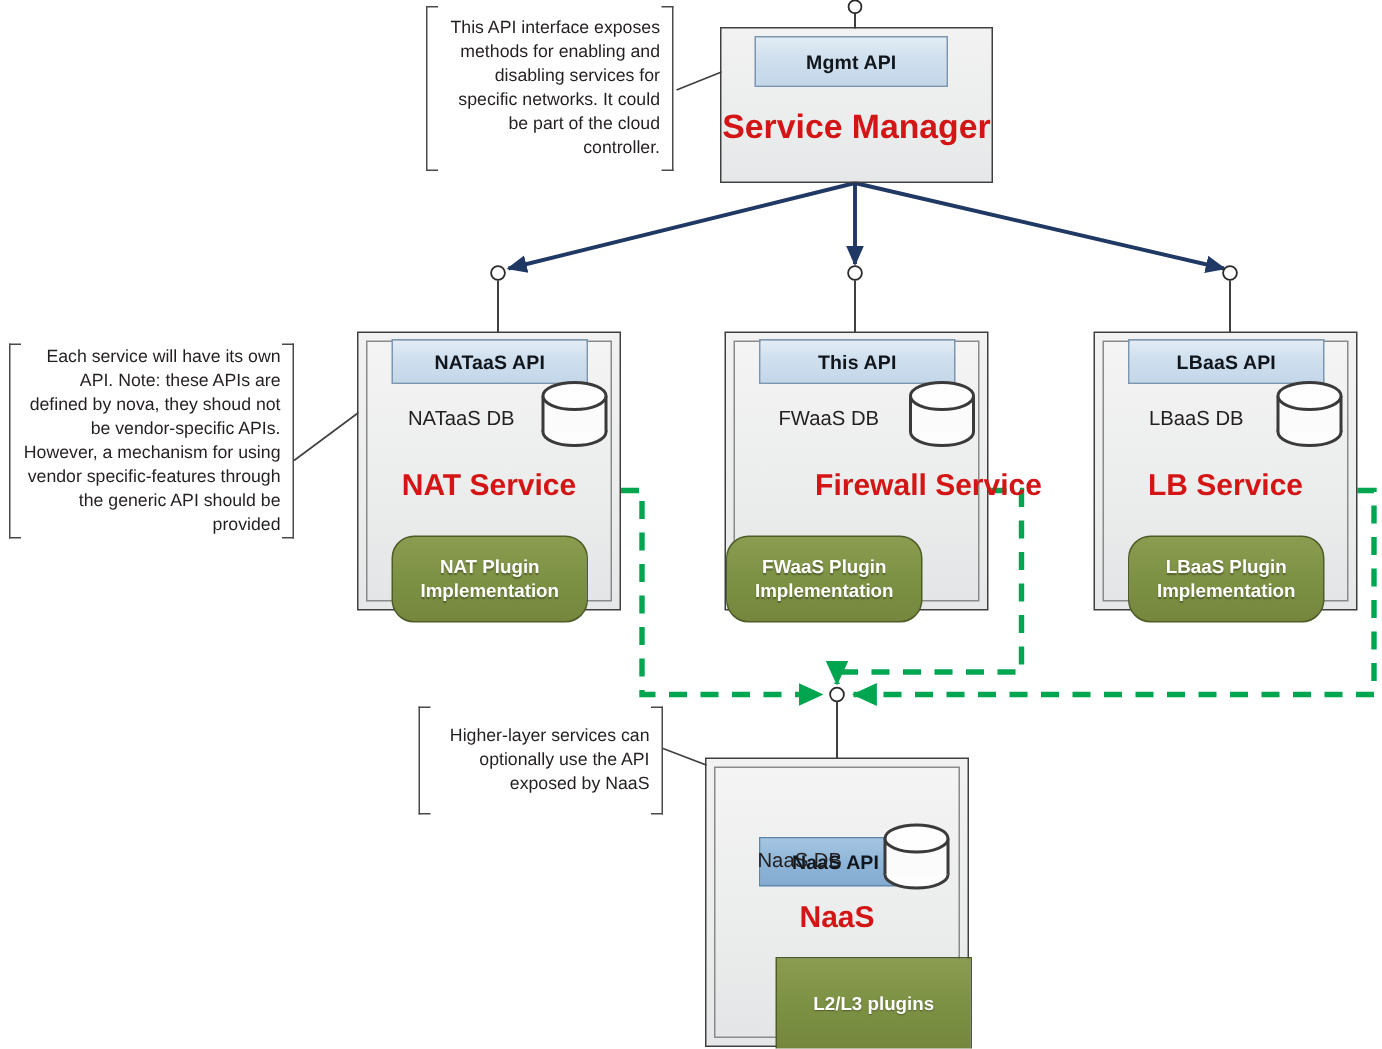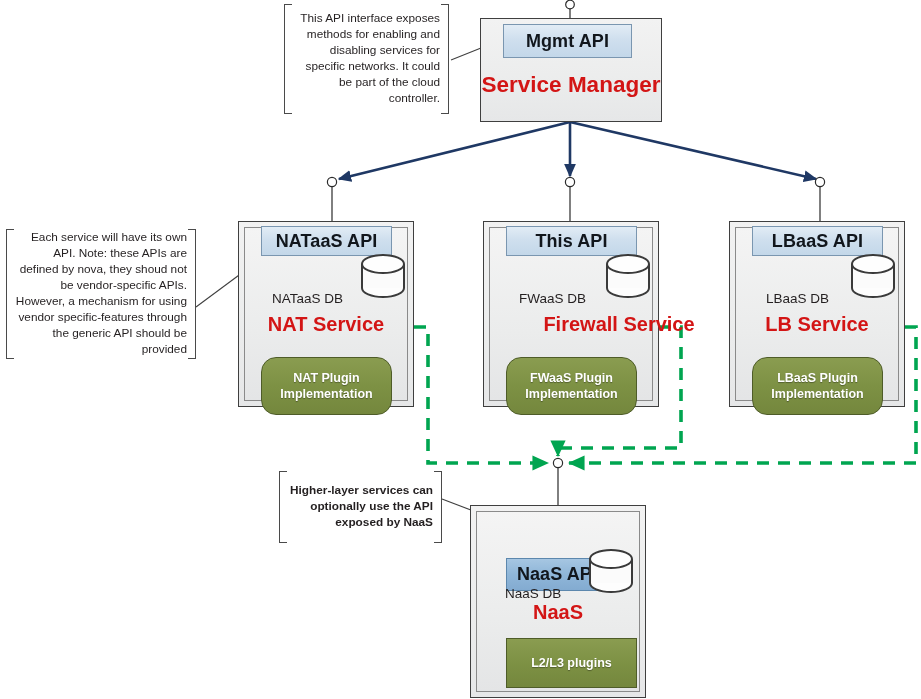--- a/index.html
+++ b/index.html
@@ -19,29 +19,29 @@
   .svc-inner{
     position:absolute;left:5px;top:5px;right:5px;bottom:5px;
     background:linear-gradient(180deg,#f4f4f4 0%,#ebecec 60%,#e4e5e6 100%);
     border:1px solid #8a8a8a;
   }
   .api-hdr{
     position:absolute;box-sizing:border-box;
     background:linear-gradient(180deg,#e2ecf5 0%,#cfdfee 45%,#c3d7e9 100%);
     border:1px solid #7a96b0;
     display:flex;align-items:center;justify-content:center;
-    font-weight:bold;font-size:18px;color:#11161c;letter-spacing:.1px;
+    font-weight:bold;font-size:13px;color:#11161c;letter-spacing:.1px;
   }
   .api-hdr.strong{
     background:linear-gradient(180deg,#a6c6e2 0%,#8fb6d8 50%,#83abd1 100%);
     border:1px solid #5c87ad;
     margin-top:48px;
   }
   .db-label{
-    position:absolute;font-size:13.5px;color:#231f20;white-space:nowrap;margin-top:20px;
+    position:absolute;font-size:13.5px;color:#231f20;white-space:nowrap;
   }
   .svc-title{
     position:absolute;text-align:center;
     font-weight:bold;color:#d31515;white-space:nowrap;
   }
   .plugin-box{
     position:absolute;box-sizing:border-box;
     background:linear-gradient(180deg,#8a9c50 0%,#7d9144 50%,#74873d 100%);
     border:1.3px solid #4e5c28;
     display:flex;flex-direction:column;align-items:center;justify-content:center;
@@ -70,50 +70,50 @@
   #fw-db{left:519px;}
   #lb-db{left:766px;}
 
   .title-mid{top:313px;width:176px;font-size:20px;}
   #nat-title{left:238px;}
   #fw-title{left:483px;margin-left:48px;}
   #lb-title{left:729px;}
 
   .plugin-mid{top:357px;width:131px;height:58px;border-radius:15px;}
   #nat-plugin{left:261px;}
-  #fw-plugin{left:506px;}
+  #fw-plugin{left:484px;}
   #lb-plugin{left:752px;}
 
   
   #naas-service{left:470px;top:505px;width:176px;height:193px;}
   #naas-api{left:506px;top:510px;width:102px;height:33px;}
   #naas-db{left:505px;top:566px;}
   #naas-title{left:470px;top:601px;width:176px;font-size:20px;}
-  #naas-plugin{left:506px;top:638px;width:131px;height:50px;}
+  #naas-plugin{left:517px;top:638px;width:131px;height:62px;}
 
   
   .note{
     position:absolute;box-sizing:border-box;
     background:#ffffff;
     font-size:11.8px;line-height:1.35;color:#231f20;
     text-align:right;
     padding:4px 9px 4px 6px;
   }
   .note .bracket-l,.note .bracket-r{
     position:absolute;top:0;bottom:0;width:7px;
     border-top:1.1px solid #4a4a4a;border-bottom:1.1px solid #4a4a4a;
   }
   .note .bracket-l{left:0;border-left:1.1px solid #4a4a4a;}
   .note .bracket-r{right:0;border-right:1.1px solid #4a4a4a;}
   #note-mgmt{left:284px;top:4px;width:165px;height:110px;
              display:flex;align-items:center;justify-content:flex-start;}
   #note-api{left:6px;top:229px;width:190px;height:130px;
             display:flex;align-items:center;justify-content:center;}
   #note-naas{left:279px;top:471px;width:163px;height:72px;
-             display:flex;align-items:center;justify-content:center;font-weight:bold;}
+             display:flex;align-items:center;justify-content:center;}
   .note-text{display:block;width:100%;}
 </style>
 </head>
 <body>
 
 <svg id="svg-layer" viewBox="0 0 921 699" xmlns="http://www.w3.org/2000/svg">
   <defs>
     <marker id="navyArrow" viewBox="0 0 10 10" refX="9" refY="5" markerWidth="5.2" markerHeight="5.2" orient="auto-start-reverse">
       <path d="M0,0.6 L10,5 L0,9.4 z" fill="#1f3864"></path>
     </marker>

